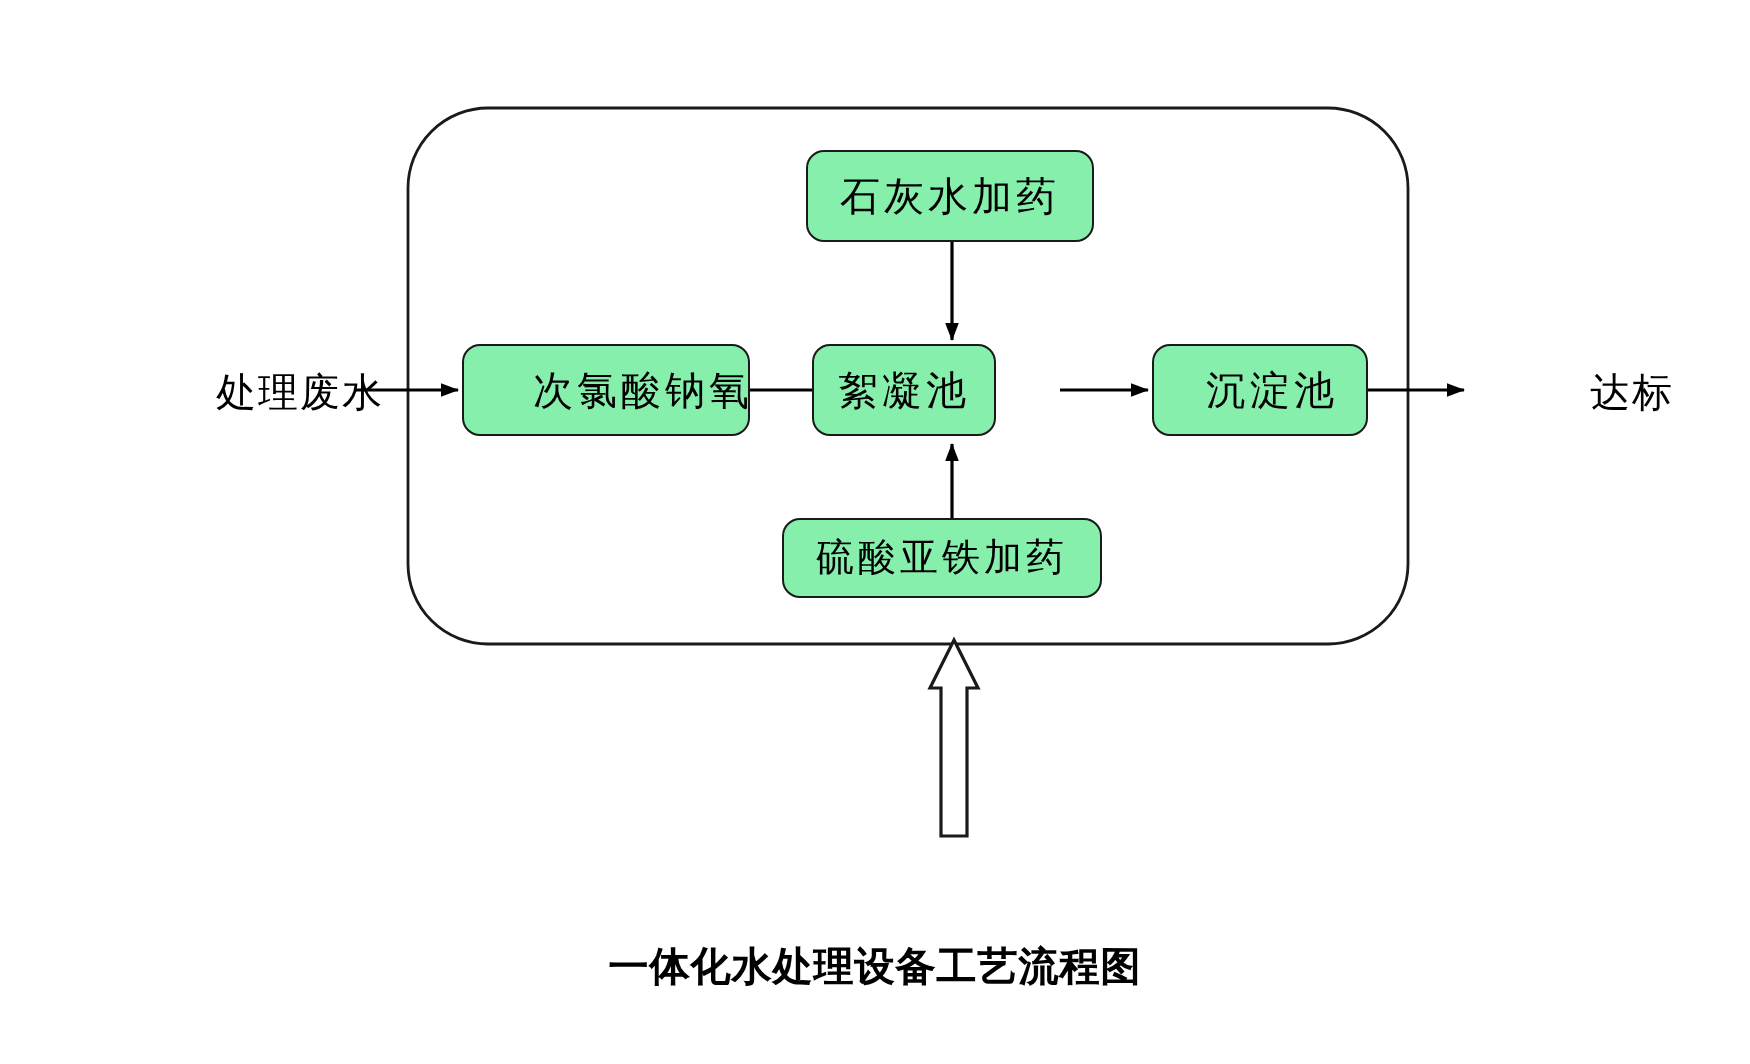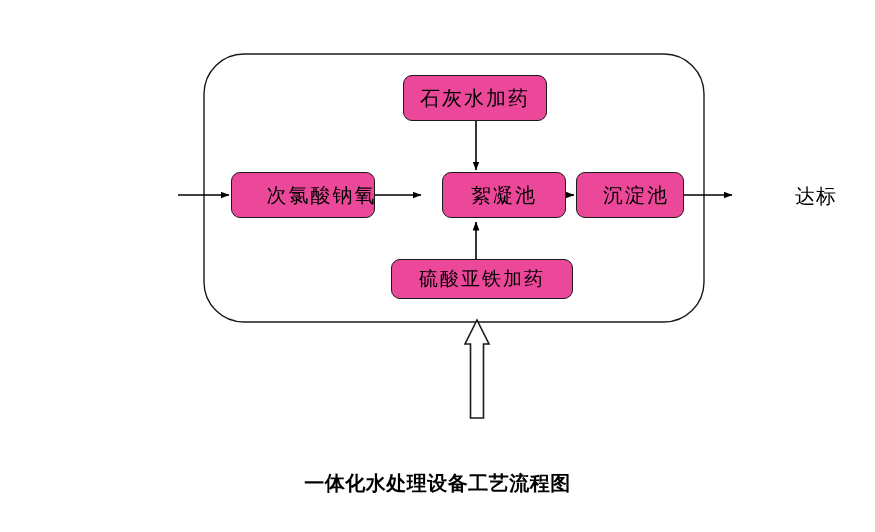--- a/index.html
+++ b/index.html
@@ -22,21 +22,21 @@
     left: 0;
     top: 0;
     width: 875px;
     height: 532px;
   }
   .node-box {
     position: absolute;
     box-sizing: border-box;
     border: 1.4px solid #1a1a1a;
     border-radius: 9px;
-    background: #ec4899;
+    background: #86efac;
     display: flex;
     align-items: center;
     justify-content: center;
     color: #000000;
     font-size: 20px;
     letter-spacing: 2px;
     white-space: nowrap;
     z-index: 3;
   }
   .edge-label {
@@ -91,32 +91,35 @@
   </svg>
 
   <div class="node-box" style="left:403px; top:75px; width:144px; height:46px;">
     <span>石灰水加药</span>
   </div>
 
   <div class="node-box" style="left:231px; top:172px; width:144px; height:46px;padding-left:37px;">
     <span>次氯酸钠氧</span>
   </div>
 
-  <div class="node-box" style="left:442px; top:172px; width:124px; height:46px;">
+  <div class="node-box" style="left:406px; top:172px; width:92px; height:46px;">
     <span>絮凝池</span>
   </div>
 
   <div class="node-box" style="left:576px; top:172px; width:108px; height:46px;padding-left:12px;">
     <span>沉淀池</span>
   </div>
 
-  <div class="node-box" style="left:391px; top:259px; width:182px; height:40px; font-size:19px;">
+  <div class="node-box" style="left:391px; top:259px; width:160px; height:40px; font-size:19px;">
     <span>硫酸亚铁加药</span>
   </div>
 
+  <div class="edge-label" style="left:108px; top:183px;">
+    <span>处理废水</span>
+  </div>
 
   <div class="edge-label" style="left:795px; top:183px;">
     <span>达标</span>
   </div>
 
   <div id="caption">一体化水处理设备工艺流程图</div>
 
 </div>
 
 </body></html>

